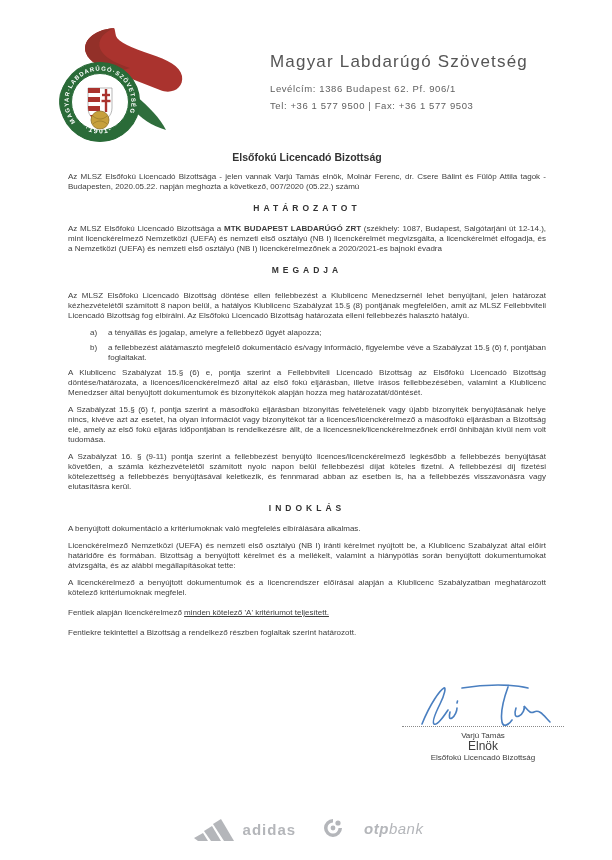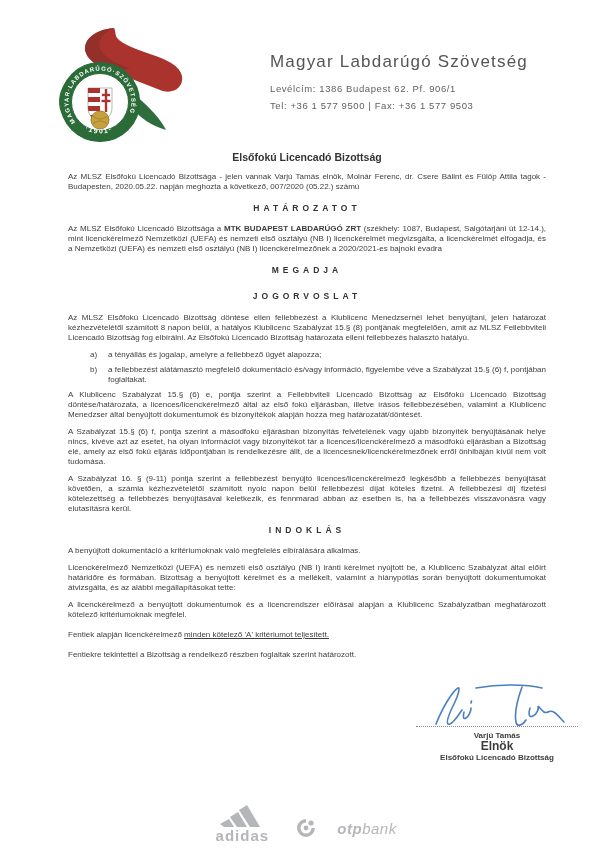--- a/index.html
+++ b/index.html
@@ -39,34 +39,34 @@
   }
   .para{margin:0 0 7px 0;}
   .list-row{display:flex;margin:0 0 5px 0;}
   .list-marker{width:18px;flex:none;padding-left:22px;}
   .list-text{flex:1;}
   .bold{font-weight:bold;}
   .underline{text-decoration:underline;}
   .date-line{margin-top:32px;text-align:left;}
   
   .sig-block{
-    position:absolute;right:30px;top:682px;width:170px;text-align:center;font-weight:bold;
+    position:absolute;right:44px;top:682px;width:170px;text-align:center;
   }
   .sig-scribble{position:relative;height:44px;}
   .sig-svg{position:absolute;left:18px;top:0;}
   .sig-line{border-top:1.6px dotted #8a8a8a;margin:0 4px;}
   .sig-name{font-size:8px;line-height:11px;margin-top:3px;color:#3d3d3d;}
   .sig-role{font-size:12px;line-height:11px;color:#3d3d3d;}
   .sig-org{font-size:8px;line-height:11px;color:#3d3d3d;}
   
   .sponsors{
     position:absolute;left:0;bottom:18px;width:100%;
     display:flex;justify-content:center;align-items:flex-end;gap:26px;
   }
-  .adidas{display:flex;flex-direction:column;align-items:center;}
+  .adidas{display:flex;flex-direction:row;align-items:center;}
   .adidas-word{
     font-size:15px;font-weight:bold;letter-spacing:1px;color:#b4b6ba;
     line-height:12px;margin-top:2px;
   }
   .otp{display:flex;align-items:center;gap:20px;padding-bottom:3px;}
   .otp-word{font-size:15px;font-style:italic;color:#b4b6ba;letter-spacing:.5px;}
   .otp-word .b{font-weight:bold;}
 </style>
 </head>
 <body>
@@ -135,21 +135,20 @@
     <div class="doc-title">Elsőfokú Licencadó Bizottság</div>
 
     <p class="para">Az MLSZ Elsőfokú Licencadó Bizottsága - jelen vannak Varjú Tamás elnök, Molnár Ferenc, dr. Csere Bálint és Fülöp Attila tagok - Budapesten, 2020.05.22. napján meghozta a következő, 007/2020 (05.22.) számú</p>
 
     <div class="heading">HATÁROZATOT</div>
 
     <p class="para"><span>Az MLSZ Elsőfokú Licencadó Bizottsága a </span><span class="bold">MTK BUDAPEST LABDARÚGÓ ZRT</span><span> (székhely: 1087, Budapest, Salgótarjáni út 12-14.), mint licenckérelmező Nemzetközi (UEFA) és nemzeti első osztályú (NB I) licenckérelmét megvizsgálta, a licenckérelmét elfogadja, és a Nemzetközi (UEFA) és nemzeti első osztályú (NB I) licenckérelmezőnek a 2020/2021-es bajnoki évadra</span></p>
 
     <div class="heading" style="margin-bottom:16px;">MEGADJA</div>
 
-    <div class="heading" style="margin-bottom:12px;">JOGORVOSLAT</div>
 
     <p class="para">Az MLSZ Elsőfokú Licencadó Bizottság döntése ellen fellebbezést a Klublicenc Menedzsernél lehet benyújtani, jelen határozat kézhezvételétől számított 8 napon belül, a hatályos Klublicenc Szabályzat 15.§ (8) pontjának megfelelően, amit az MLSZ Fellebbviteli Licencadó Bizottság fog elbírálni. Az Elsőfokú Licencadó Bizottság határozata elleni fellebbezés halasztó hatályú.</p>
 
     <div class="list-row">
       <span class="list-marker">a)</span>
       <span class="list-text">a tényállás és jogalap, amelyre a fellebbező ügyét alapozza;</span>
     </div>
     <div class="list-row">
       <span class="list-marker">b)</span>
       <span class="list-text">a fellebbezést alátámasztó megfelelő dokumentáció és/vagy információ, figyelembe véve a Szabályzat 15.§ (6) f, pontjában foglaltakat.</span>

